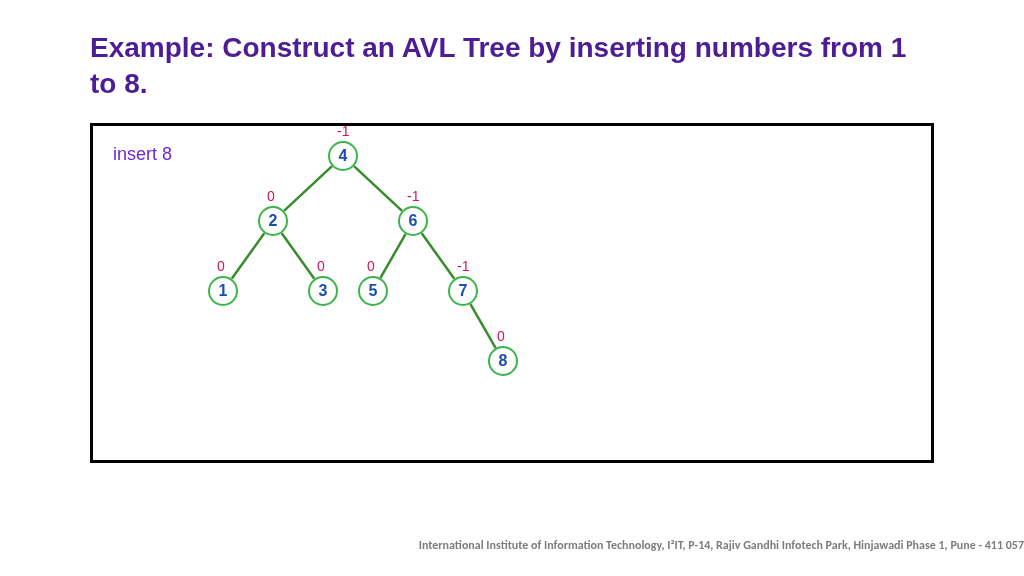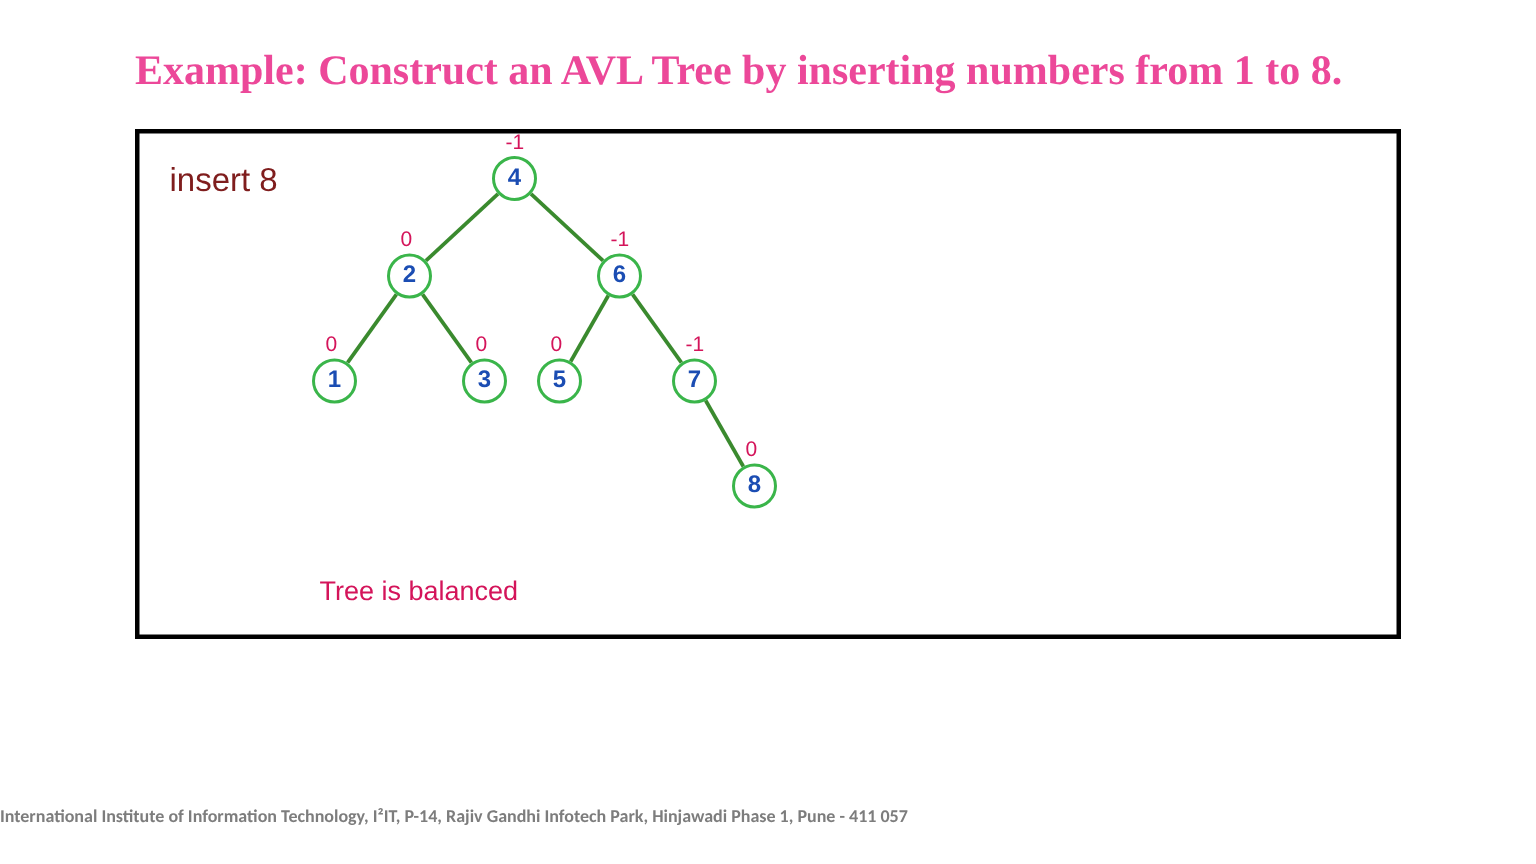--- a/index.html
+++ b/index.html
@@ -4,41 +4,41 @@
 <style>
   * { box-sizing: border-box; margin: 0; padding: 0; }
   body {
     width: 1024px;
     height: 576px;
     background: #ffffff;
     font-family: Georgia, 'Times New Roman', serif;
     position: relative;
   }
   .title {
-    color: #ec4899;
+    color: #4c1d95;
     font-weight: bold;
     font-size: 28px;
     padding: 30px 84px 10px 90px;
     line-height: 1.3;
-    font-family: Liberation Serif, serif;
+    font-family: Liberation Sans, sans-serif;
   }
   .diagram-box {
     margin: 10px 90px 0 90px;
     border: 3px solid #000;
     height: 340px;
     position: relative;
     background: #fff;
   }
   .insert-label {
     position: absolute;
     left: 20px;
     top: 18px;
-    color: #7f1d1d;
+    color: #6d28d9;
     font-family: Arial, sans-serif;
-    font-size: 22px;
+    font-size: 18px;
   }
   .status-label {
     position: absolute;
     left: 120px;
     bottom: 18px;
     color: #d4145a;
     font-family: Arial, sans-serif;
     font-size: 18px;
     font-weight: 500;
   }
@@ -79,36 +79,35 @@
     top: 0;
     width: 100%;
     height: 100%;
     z-index: 1;
   }
   .footer {
     position: absolute;
     bottom: 22px;
     left: 0;
     right: 0;
-    text-align: left;
+    text-align: right;
     color: #7d7d7d;
     font-family: Calibri, Arial, sans-serif;
     font-size: 12px;
     font-weight: bold;
     line-height: 1.5;
   }
 </style>
 </head>
 <body>
 
 <div class="title">Example: Construct an AVL Tree by inserting numbers from 1 to 8.</div>
 
 <div class="diagram-box">
   <div class="insert-label">insert 8</div>
-  <div class="status-label">Tree is balanced</div>
   <div class="tree-area">
     <svg class="edges" viewBox="0 0 420 280">
         <line x1="179.0080976256055" y1="30.206766490509168" x2="130.9919023743945" y2="74.79323350949083" stroke="#3a8a2e" stroke-width="2.5"></line>
         <line x1="200.9919023743945" y1="30.206766490509168" x2="249.0080976256055" y2="74.79323350949083" stroke="#3a8a2e" stroke-width="2.5"></line>
         <line x1="111.28142709421356" y1="97.20600206810103" x2="78.71857290578644" y2="142.79399793189899" stroke="#3a8a2e" stroke-width="2.5"></line>
         <line x1="128.71857290578646" y1="97.20600206810103" x2="161.28142709421354" y2="142.79399793189899" stroke="#3a8a2e" stroke-width="2.5"></line>
         <line x1="252.5579159246475" y1="98.0236471318669" x2="227.4420840753525" y2="141.97635286813312" stroke="#3a8a2e" stroke-width="2.5"></line>
         <line x1="268.71857290578646" y1="97.20600206810103" x2="301.28142709421354" y2="142.79399793189899" stroke="#3a8a2e" stroke-width="2.5"></line>
         <line x1="317.4420840753525" y1="168.02364713186688" x2="342.5579159246475" y2="211.97635286813312" stroke="#3a8a2e" stroke-width="2.5"></line>
       </svg>

